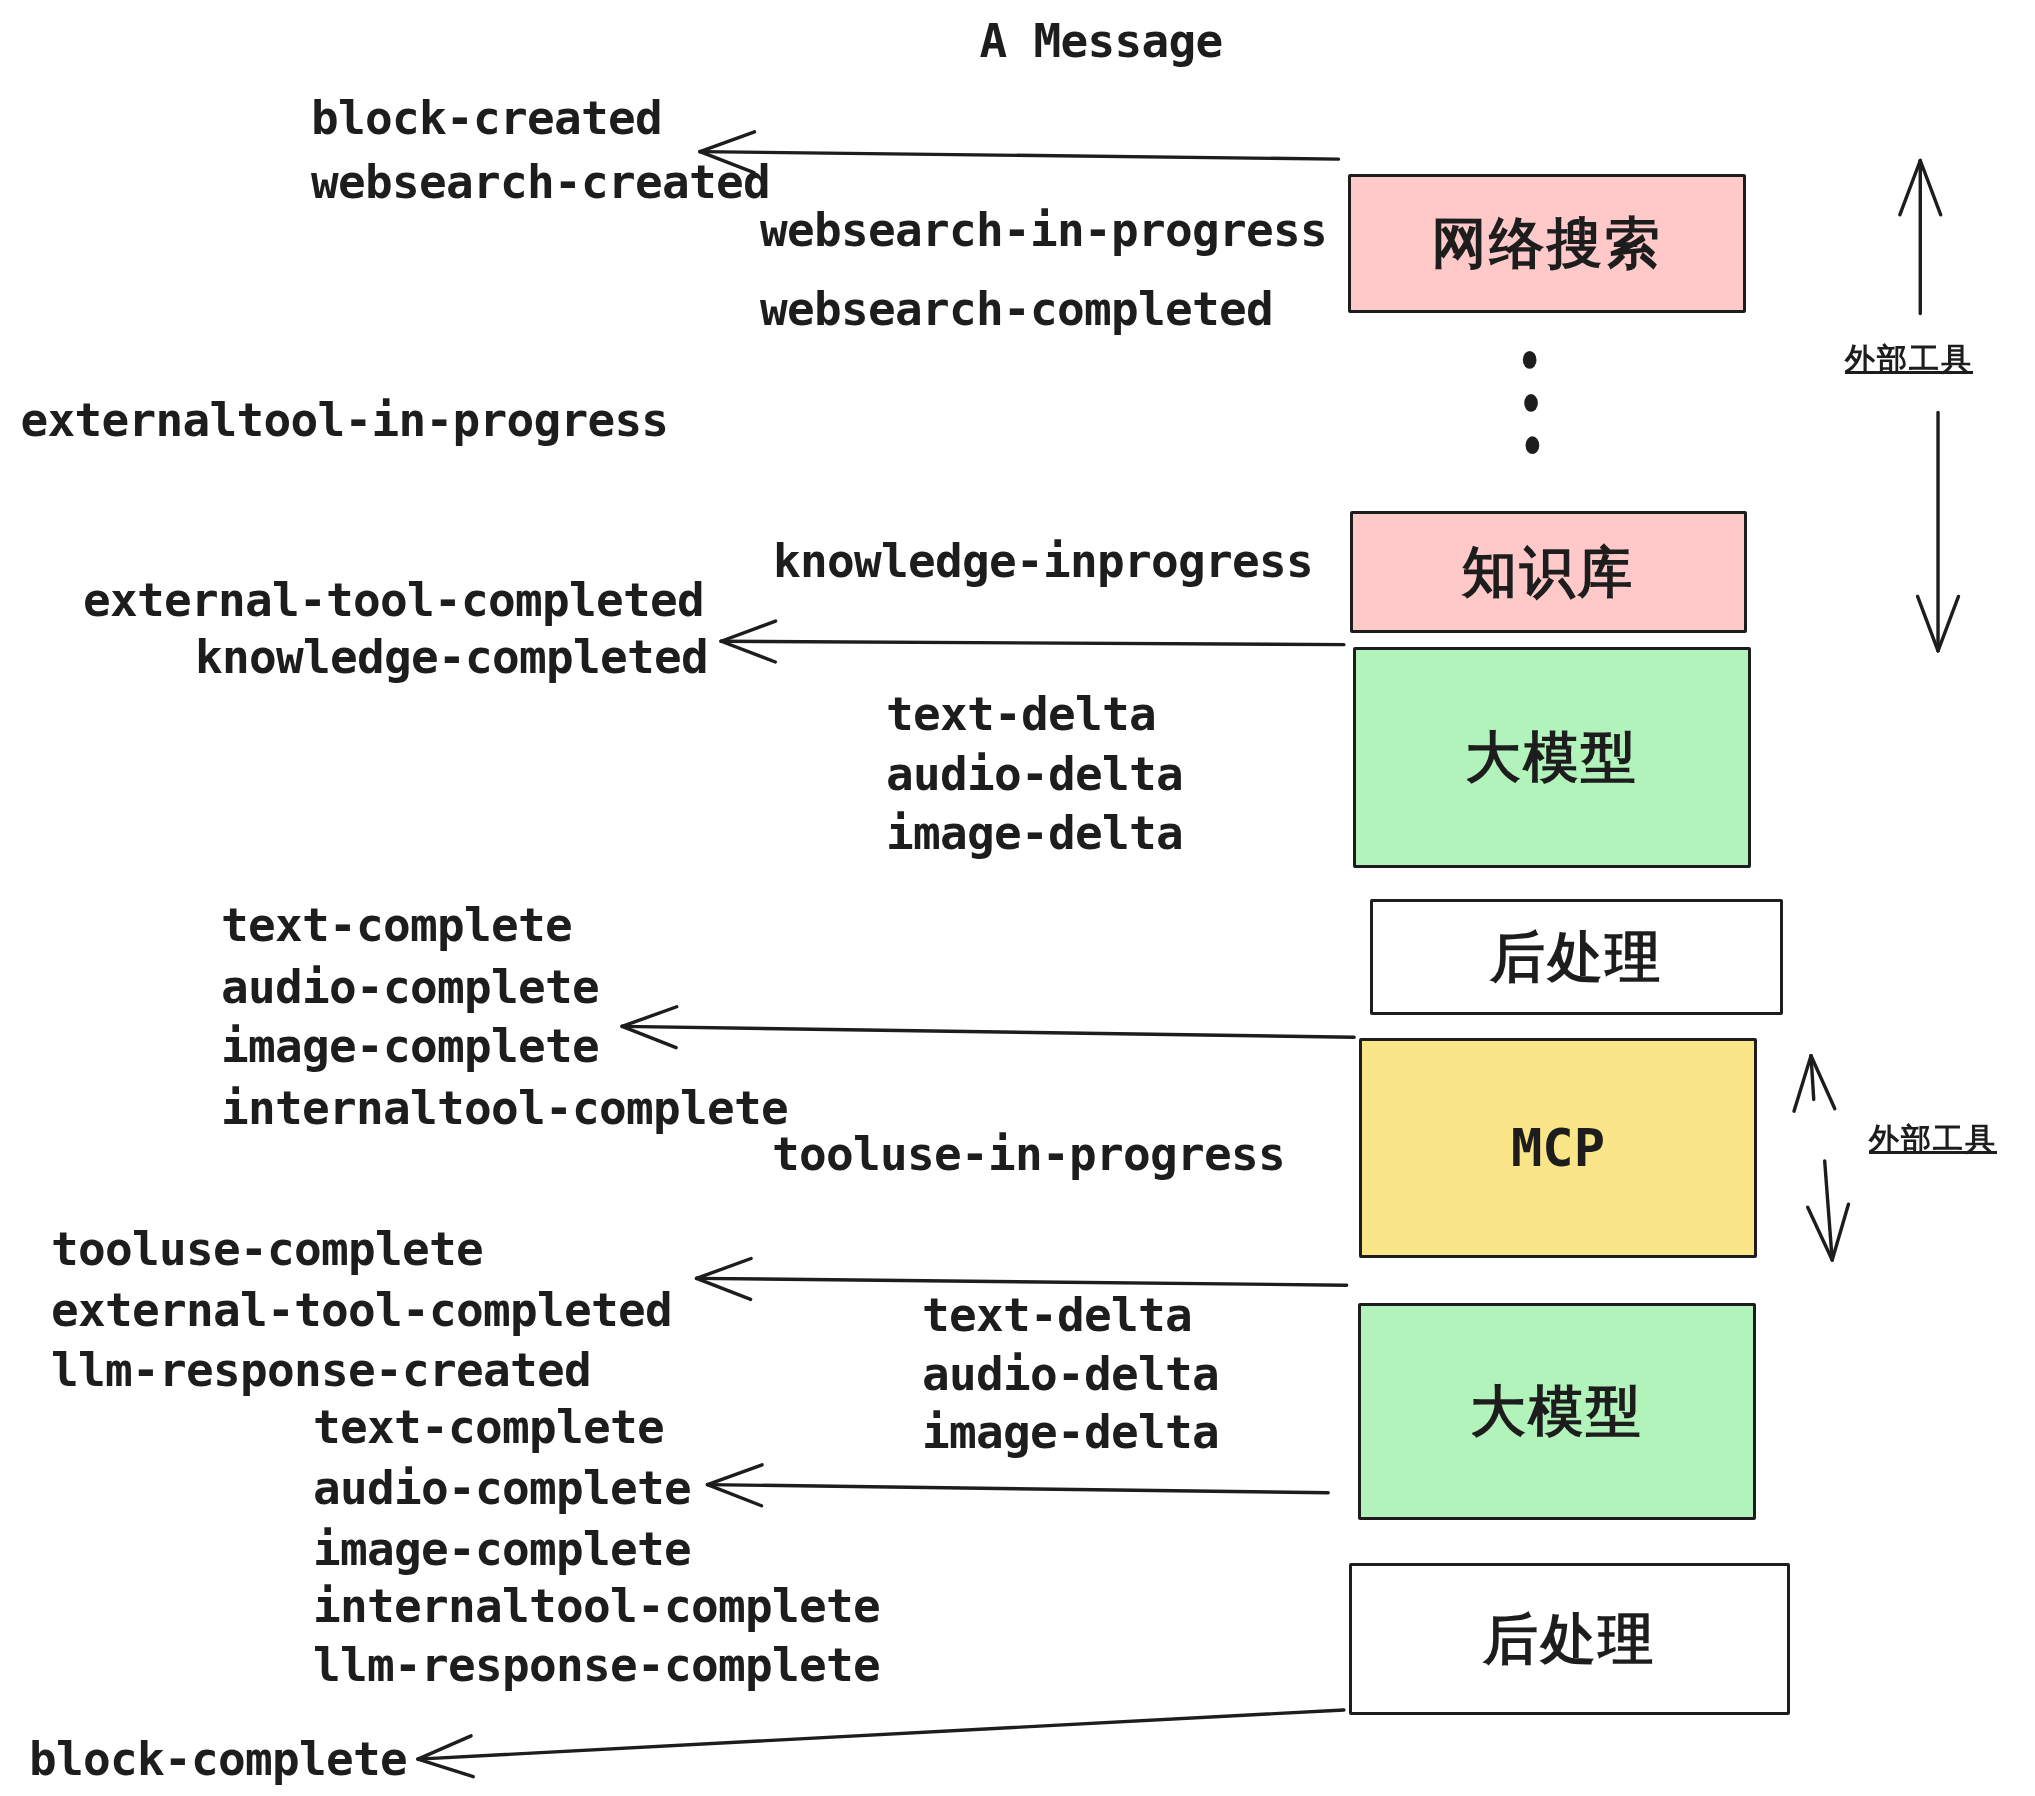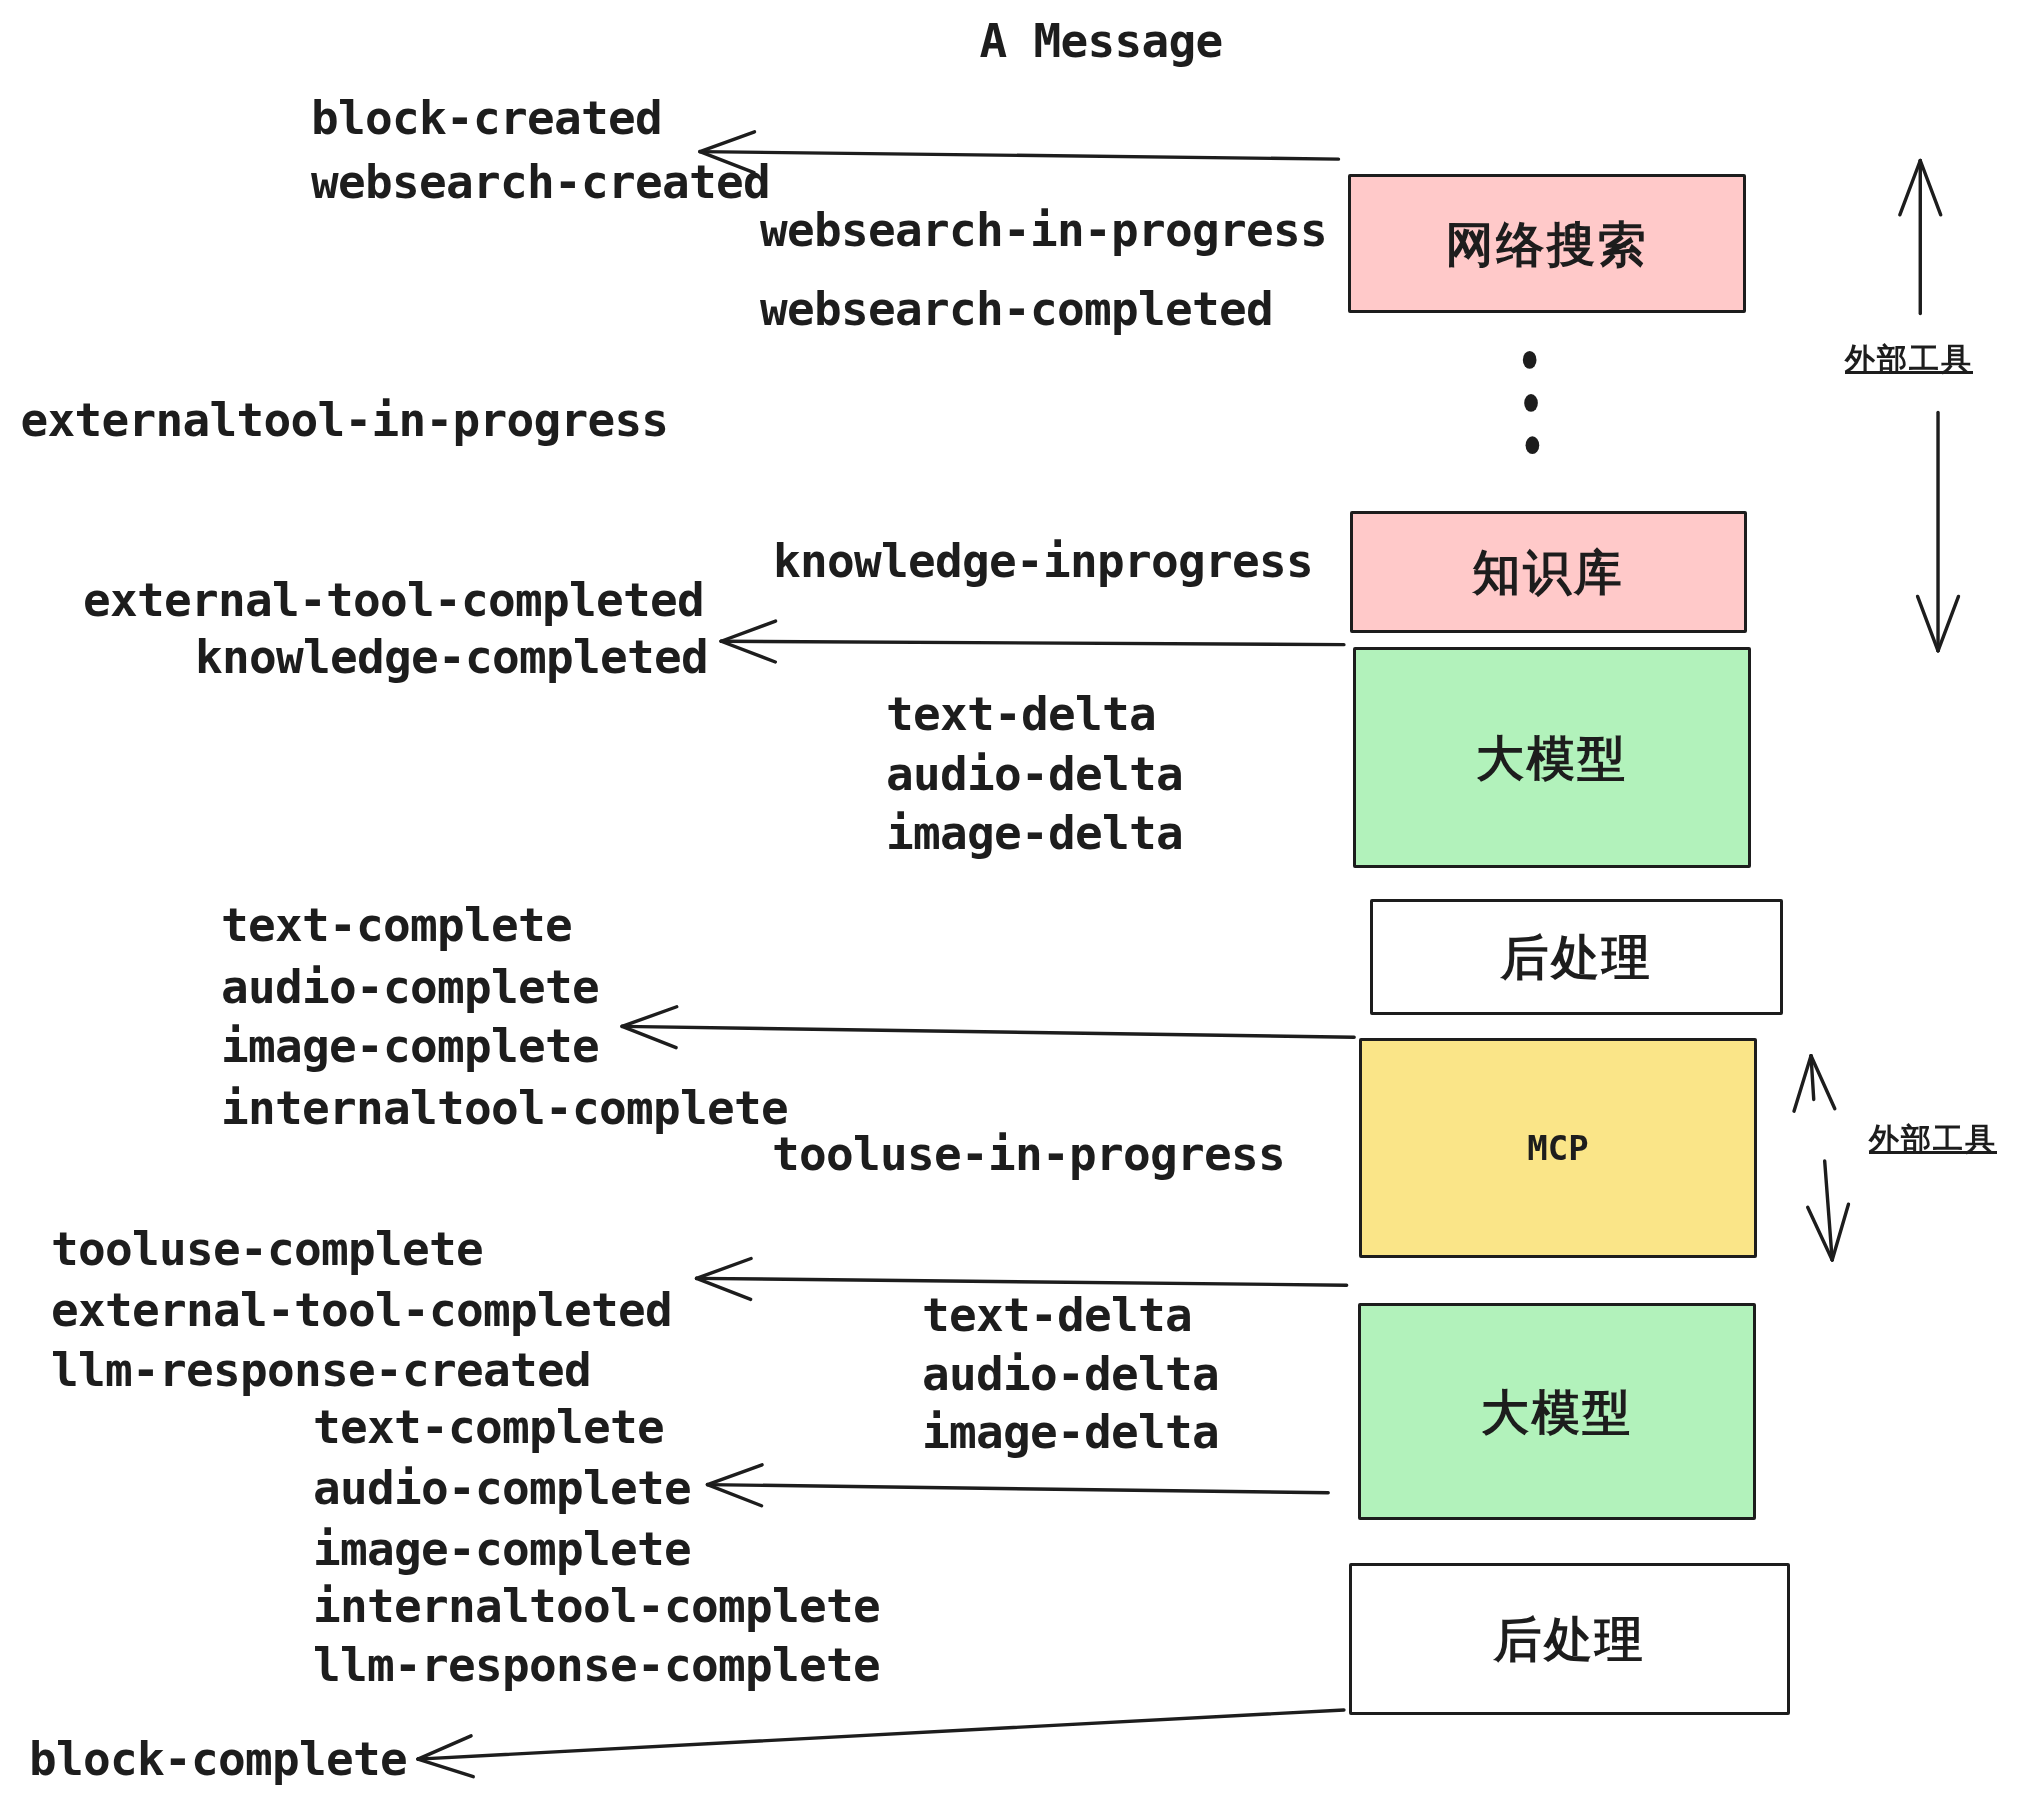--- a/index.html
+++ b/index.html
@@ -20,26 +20,26 @@
     font-size:46px;font-weight:700;letter-spacing:-0.7px;color:var(--ink,#1d1d1d);
     white-space:pre;line-height:1;
   }
   .box{
     position:absolute;box-sizing:border-box;
     border:3.4px solid var(--ink,#1d1d1d);border-radius:2px;
     display:flex;align-items:center;justify-content:center;
   }
   .box span{
     font-family:"DejaVu Sans","Liberation Sans",sans-serif;
-    font-size:48px;font-weight:600;color:var(--ink,#1d1d1d);
+    font-size:55px;font-weight:600;color:var(--ink,#1d1d1d);
     letter-spacing:2.7px;white-space:pre;line-height:1;
   }
   .box.mono span{
     font-family:"DejaVu Sans Mono","Liberation Mono",monospace;
-    font-size:34px;font-weight:700;letter-spacing:0;
+    font-size:52px;font-weight:700;letter-spacing:0;
   }
   .annot{
     position:absolute;transform:translate(-50%,-50%);
     font-family:"DejaVu Sans","Liberation Sans",sans-serif;
     font-size:30px;font-weight:600;color:var(--ink,#1d1d1d);
     letter-spacing:2px;white-space:pre;line-height:1;text-decoration:underline;
   }
 </style>
 </head>
 <body>

